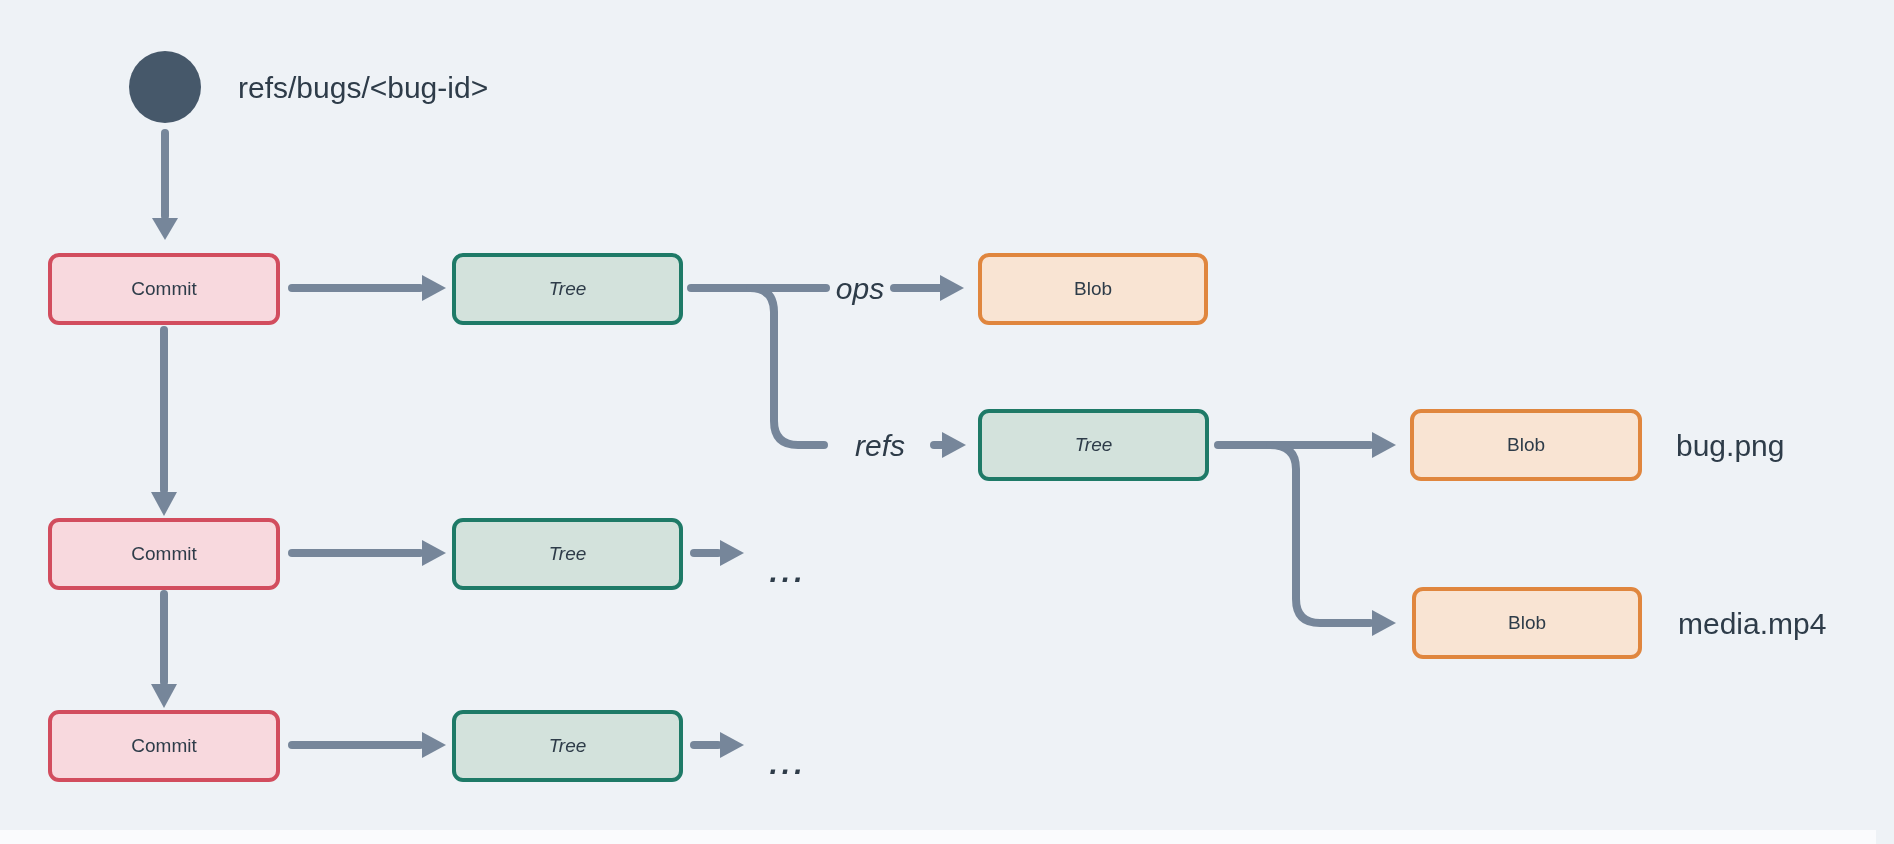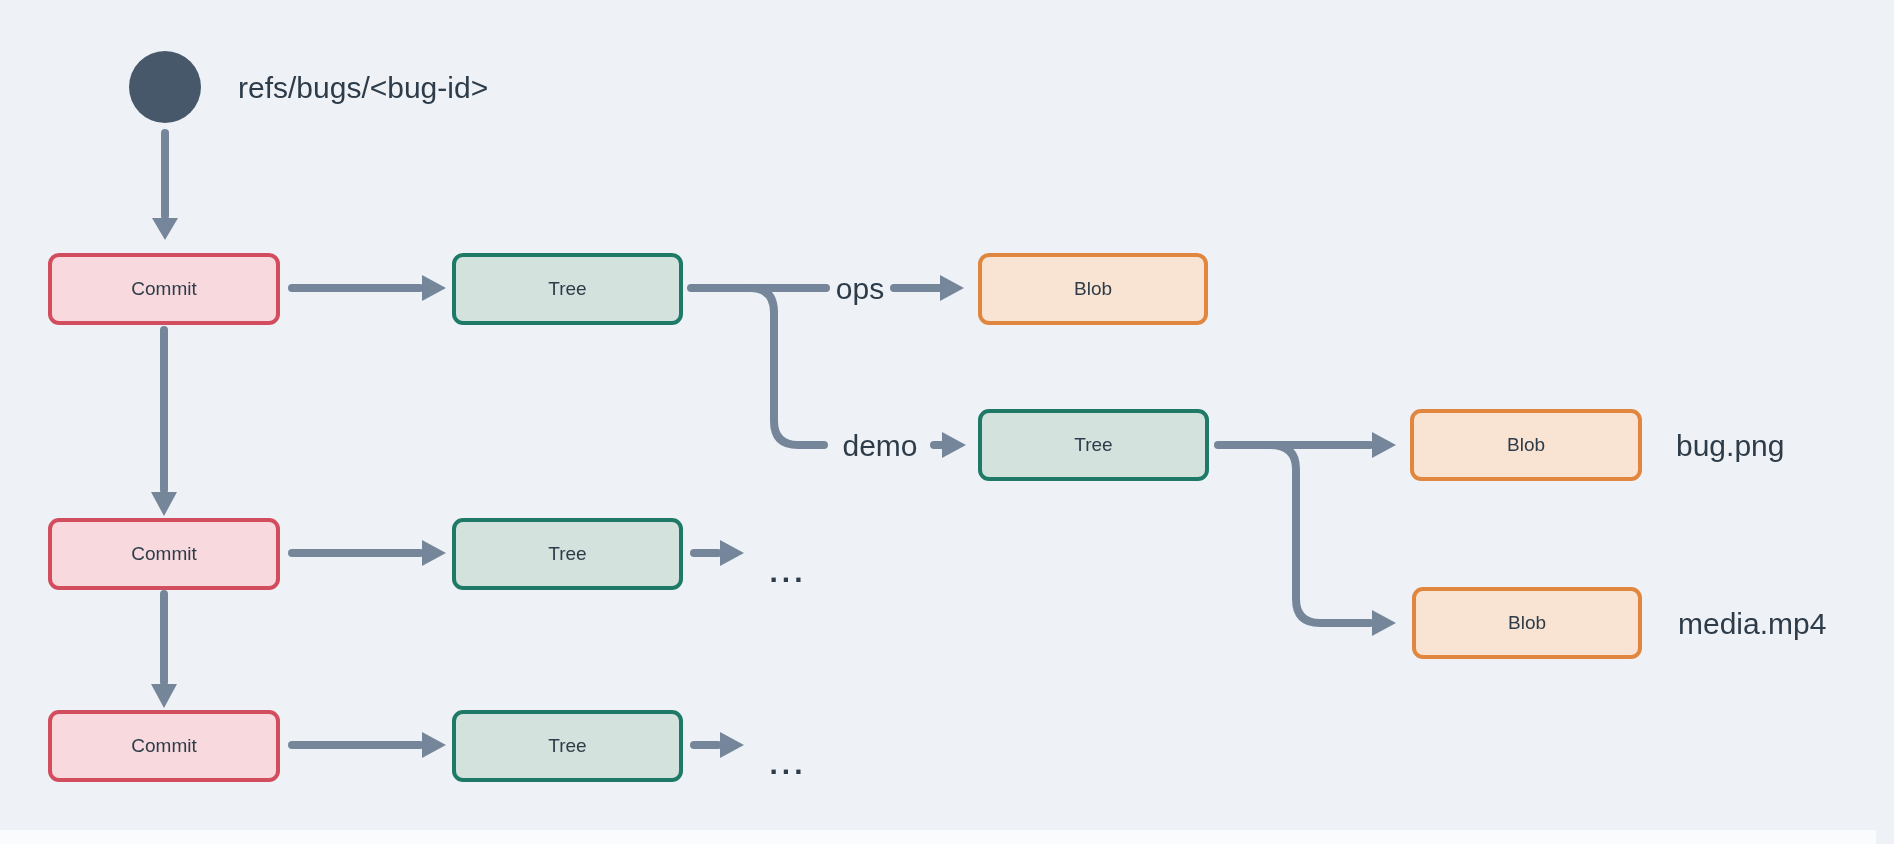--- a/index.html
+++ b/index.html
@@ -16,31 +16,31 @@
   }
   .edges{position:absolute;left:0;top:0;pointer-events:none;}
   .edge{stroke:var(--connector);stroke-width:8;fill:none;stroke-linecap:round;stroke-linejoin:round;}
   .head{fill:var(--connector);stroke:none;}
   .node{
     position:absolute;box-sizing:border-box;border:4px solid;border-radius:11px;
     display:flex;align-items:center;justify-content:center;
     font-size:19px;color:var(--text);
   }
   .node.commit{background:var(--commit-fill);border-color:var(--commit-border);}
-  .node.tree{background:var(--tree-fill);border-color:var(--tree-border);}
+  .node.tree{background:var(--tree-fill);border-color:var(--tree-border);font-style:italic;}
   .node.blob{background:var(--blob-fill);border-color:var(--blob-border);}
   .ref-circle{
     position:absolute;left:129px;top:51px;width:72px;height:72px;border-radius:50%;
     background:var(--ref-circle);
   }
   .lbl{
     position:absolute;font-size:30px;color:var(--text);white-space:nowrap;
     transform:translateY(-50%);line-height:1;
   }
-  .lbl.center{transform:translate(-50%,-50%);}
+  .lbl.center{transform:translate(-50%,-50%);font-style:italic;}
   .ellipsis{font-weight:bold;font-size:30px;letter-spacing:4px;}
   .footer-strip{position:absolute;left:0;right:0;bottom:0;height:14px;background:var(--canvas-footer);}
 </style>
 </head>
 <body>
 
 <div class="canvas">
 
   <svg class="edges" width="1894" height="844" viewBox="0 0 1894 844">
     <g>
@@ -130,21 +130,21 @@
   </div>
 
   <div class="node commit" style="left:48px;top:710px;width:232px;height:72px;">
     <span>Commit</span>
   </div>
   <div class="node tree" style="left:452px;top:710px;width:231px;height:72px;">
     <span>Tree</span>
   </div>
 
   <div class="lbl center" style="left:860px;top:289px;">ops</div>
-  <div class="lbl center" style="left:880px;top:446px;">demo</div>
+  <div class="lbl center" style="left:880px;top:446px;">refs</div>
 
   <div class="lbl" style="left:1676px;top:446px;">bug.png</div>
   <div class="lbl" style="left:1678px;top:624px;">media.mp4</div>
 
   <div class="lbl center ellipsis" style="left:788px;top:572px;">...</div>
   <div class="lbl center ellipsis" style="left:788px;top:764px;">...</div>
 
   <div class="footer-strip"></div>
 </div>
 

